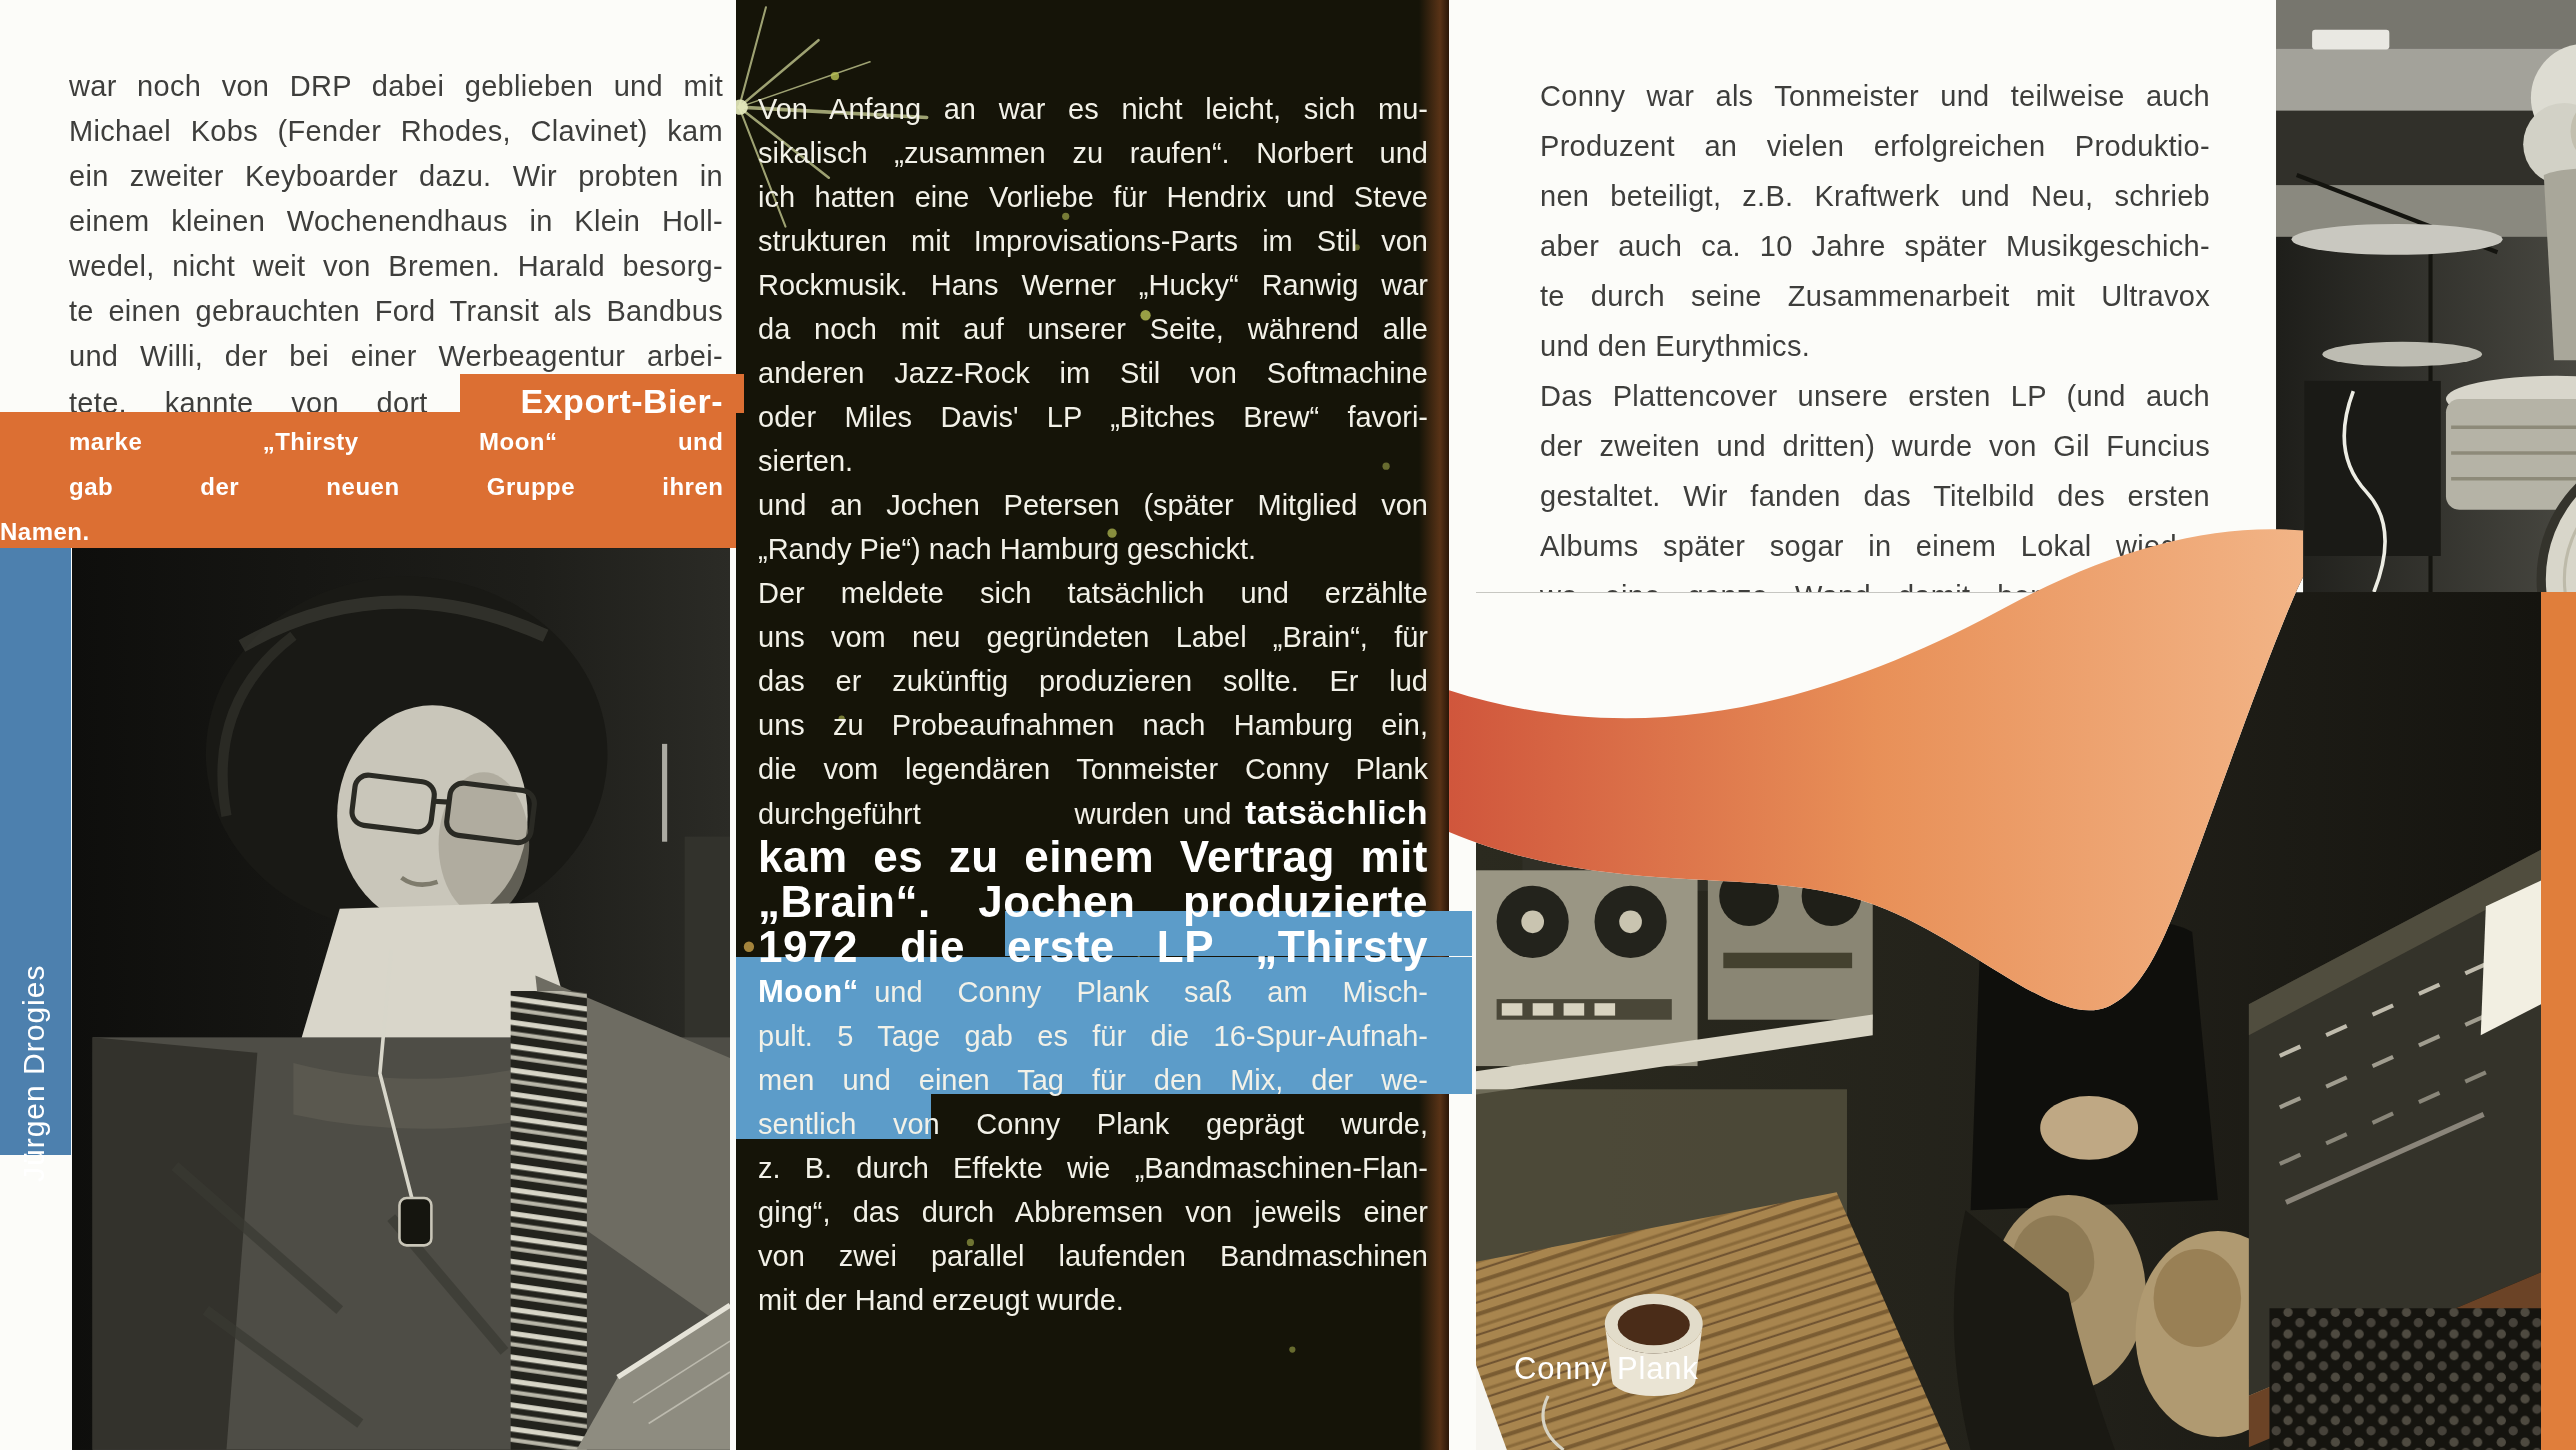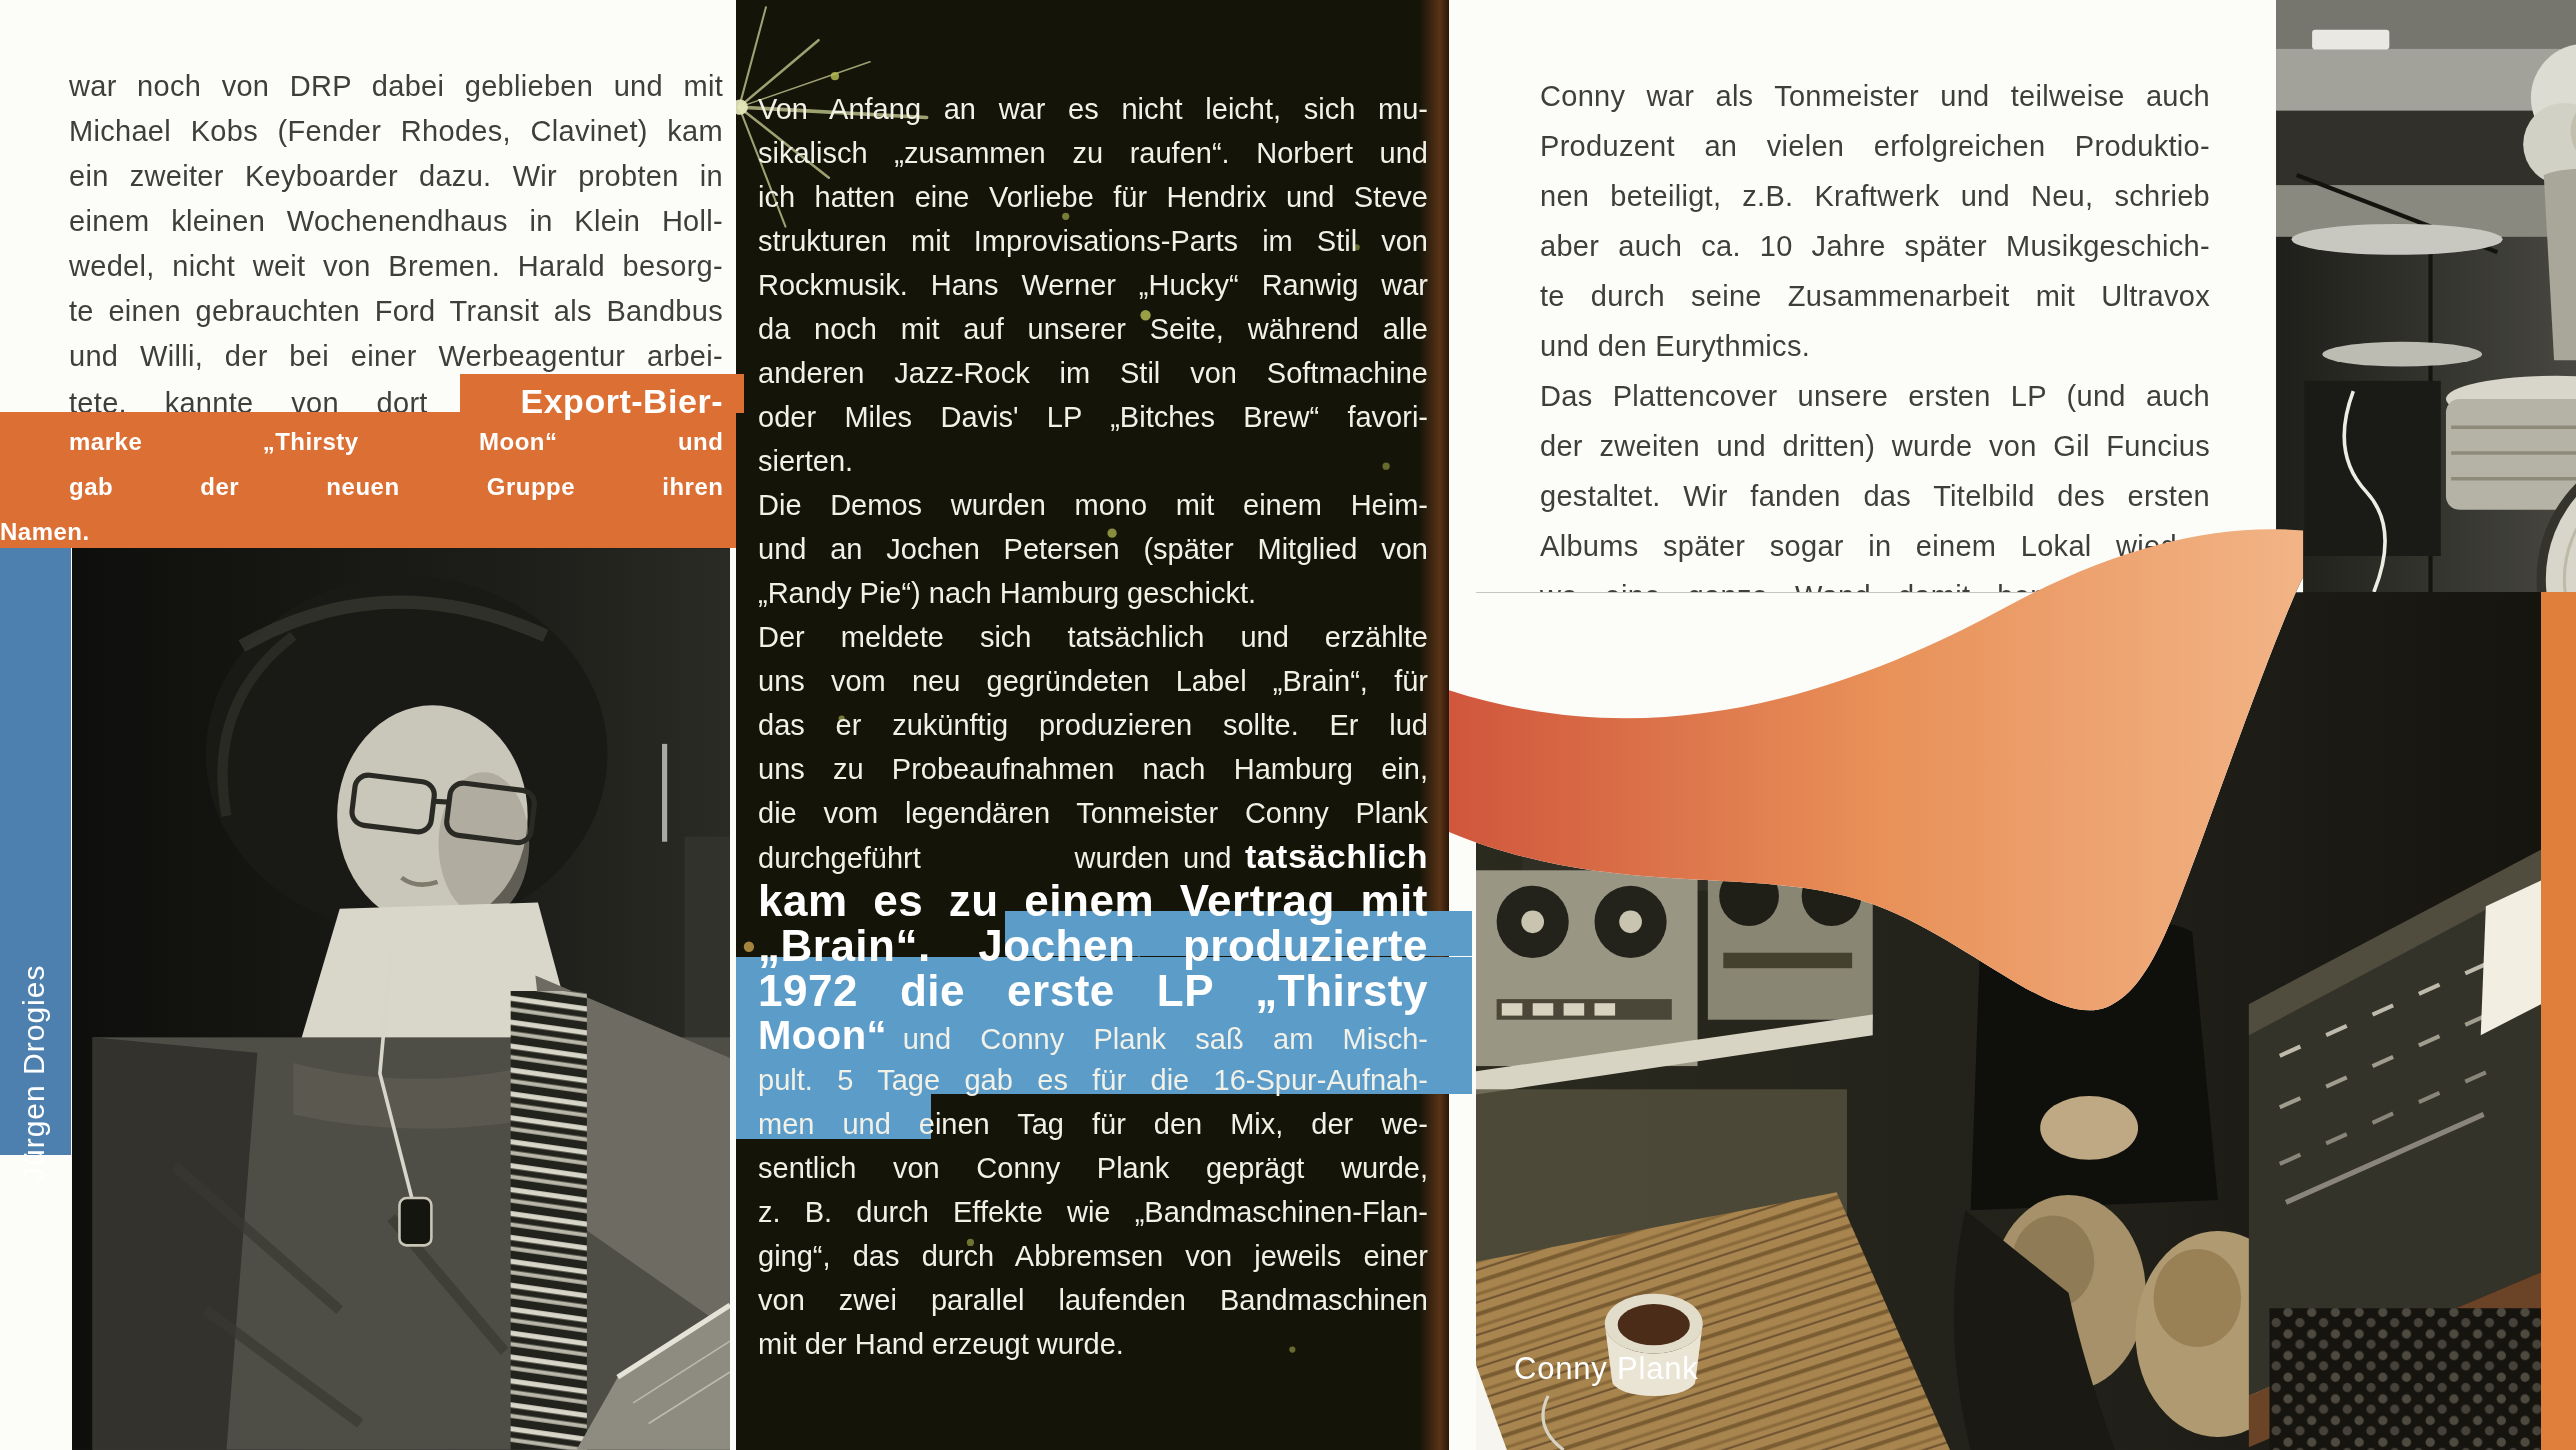--- a/index.html
+++ b/index.html
@@ -168,21 +168,20 @@
         <div class="jline">sikalisch „zusammen zu raufen“. Norbert und</div>
         <div class="jline">ich hatten eine Vorliebe für Hendrix und Steve</div>
         <div class="jline">strukturen mit Improvisations-Parts im Stil von</div>
         <div class="jline">Rockmusik. Hans Werner „Hucky“ Ranwig war</div>
         <div class="jline">da noch mit auf unserer Seite, während alle</div>
         <div class="jline">anderen Jazz-Rock im Stil von Softmachine</div>
         <div class="jline">oder Miles Davis' LP „Bitches Brew“ favori-</div>
       </div>
     <div class="jline endline">sierten.</div>
     <div>
-        <div class="jline">Die Demos wurden mono mit einem Heim-</div>
         <div class="jline">und an Jochen Petersen (später Mitglied von</div>
       </div>
     <div class="jline endline">„Randy Pie“) nach Hamburg geschickt.</div>
     <div>
         <div class="jline">Der meldete sich tatsächlich und erzählte</div>
         <div class="jline">uns vom neu gegründeten Label „Brain“, für</div>
         <div class="jline">das er zukünftig produzieren sollte. Er lud</div>
         <div class="jline">uns zu Probeaufnahmen nach Hamburg ein,</div>
         <div class="jline">die vom legendären Tonmeister Conny Plank</div>
       </div>
@@ -190,21 +189,21 @@
       <span class="stretch" style="padding-right:13.4px;">durchgeführt wurden</span>
       <span>und</span>
       <span class="boldwhite" style="font-size:34px;margin-left:13.4px;">tatsächlich</span>
     </div>
     <div class="hlblock">
         <div class="jline">kam es zu einem Vertrag mit</div>
         <div class="jline">„Brain“. Jochen produzierte</div>
         <div class="jline">1972 die erste LP „Thirsty</div>
       </div>
     <div class="mixrow" style="height:45px;line-height:45px;">
-      <span class="boldwhite" style="font-size:40px;margin-right:15.5px;">Moon“</span>
+      <span class="boldwhite" style="font-size:31px;margin-right:15.5px;">Moon“</span>
       <span class="stretch">und Conny Plank saß am Misch-</span>
     </div>
     <div>
         <div class="jline">pult. 5 Tage gab es für die 16-Spur-Aufnah-</div>
         <div class="jline">men und einen Tag für den Mix, der we-</div>
         <div class="jline">sentlich von Conny Plank geprägt wurde,</div>
         <div class="jline">z. B. durch Effekte wie „Bandmaschinen-Flan-</div>
         <div class="jline">ging“, das durch Abbremsen von jeweils einer</div>
         <div class="jline">von zwei parallel laufenden Bandmaschinen</div>
       </div>

